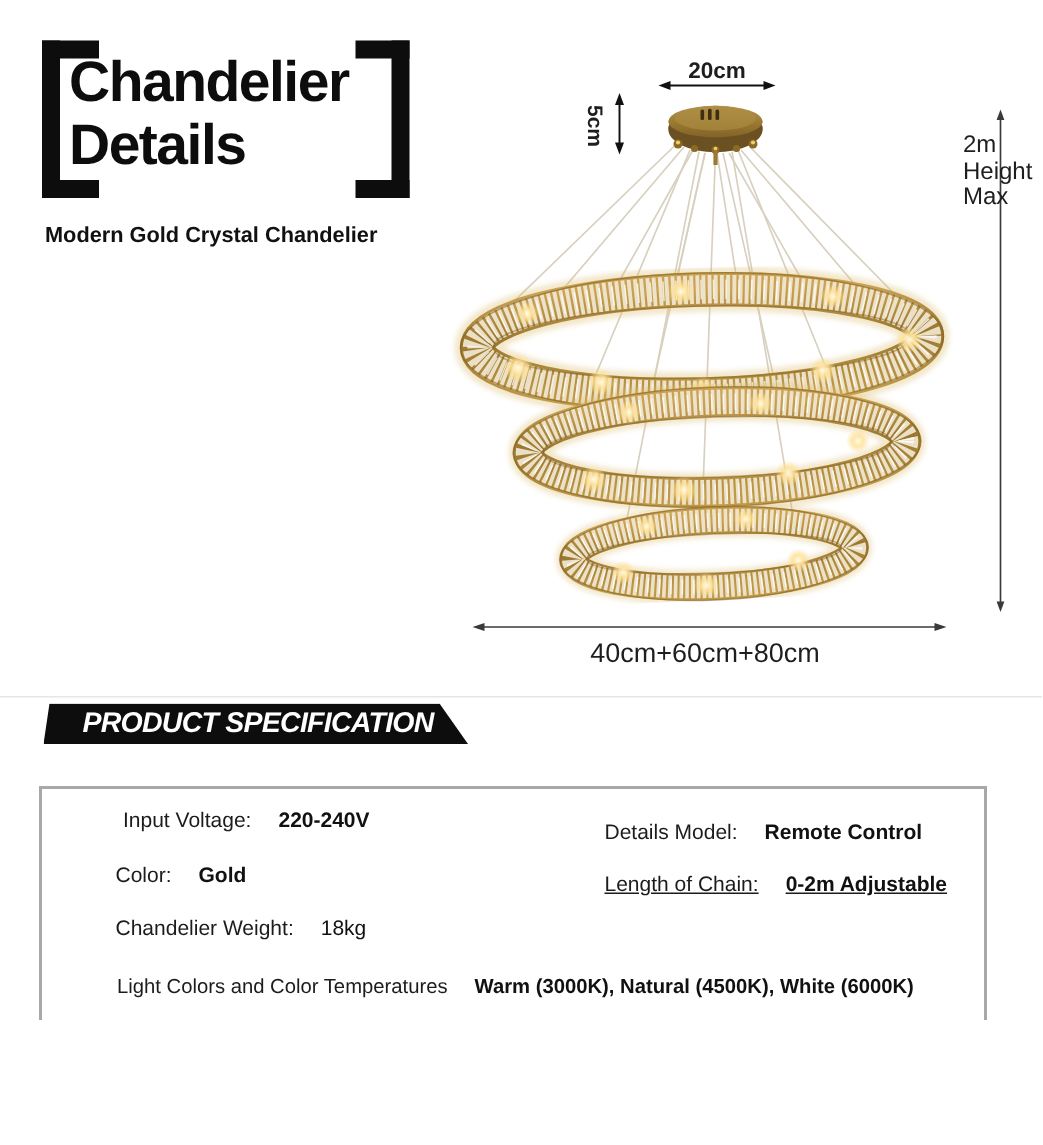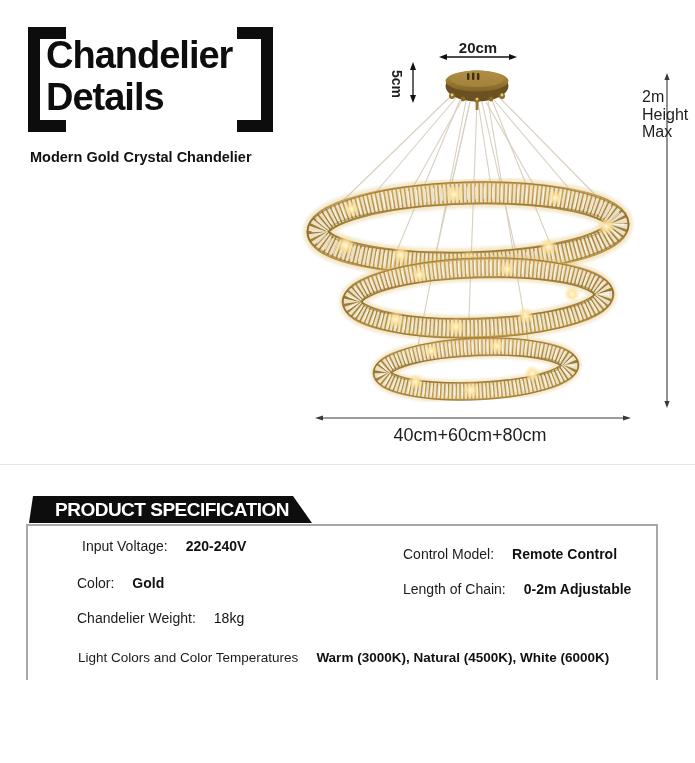--- a/index.html
+++ b/index.html
@@ -17,32 +17,32 @@
   .dim-20cm{left:447px;top:39px;width:62px;text-align:center;font-size:15px;font-weight:bold;}
   .dim-5cm{left:389px;top:70px;writing-mode:vertical-rl;font-size:14px;font-weight:bold;}
   .dim-2m{left:606px;top:88px;width:62px;font-size:16px;line-height:17.5px;margin-left:36px;}
   .dim-rings{left:329px;top:425px;width:282px;text-align:center;font-size:18px;}
 
   .chandelier-svg{position:absolute;left:0;top:0;width:695px;height:470px;}
 
   .divider{position:absolute;left:0;top:464px;width:695px;height:1px;background:#e6e6e6;}
 
   
-  .spec-banner{position:absolute;left:29px;top:496px;width:283px;height:27px;background:#0d0d0d;
+  .spec-banner{position:absolute;left:29px;top:469px;width:283px;height:27px;background:#0d0d0d;
     clip-path:polygon(4px 0,264px 0,283px 100%,0 100%);
     color:#fff;font-size:19px;font-weight:bold;letter-spacing:-0.5px;
-    line-height:27px;padding-left:0;text-indent:26px;white-space:nowrap;}
+    line-height:27px;padding-left:0;text-indent:26px;white-space:nowrap;font-style:italic;}
   .spec-box{position:absolute;left:26px;top:524px;width:628px;height:161px;
     border:2px solid #a8a8a8;background:#fff;}
   .spec-row{position:absolute;font-size:14px;white-space:nowrap;color:#1c1c1c;}
   .spec-row .lbl{margin-right:18px;}
   .spec-row .val{font-weight:bold;color:#111;}
   .spec-row .val.plain{font-weight:normal;}
   .r1{left:54px;top:12px;} .r2{left:49px;top:49px;} .r3{left:49px;top:84px;}
-  .r4{left:375px;top:20px;} .r5{left:375px;top:55px;}
+  .r4{left:375px;top:20px;} .r5{left:375px;top:55px;text-decoration:underline;}
   .r6{left:50px;top:124px;font-size:13.5px;}
 </style>
 </head>
 <body>
 
 <div class="page">
 
   <div>
     <div class="bracket-bar" style="left:28px;top:27px;width:12px;height:105px;"></div>
     <div class="bracket-bar" style="left:28px;top:27px;width:38px;height:12px;"></div>
@@ -211,21 +211,21 @@
     <div class="spec-row r1">
       <span class="lbl">Input Voltage:</span><span class="val">220-240V</span>
     </div>
     <div class="spec-row r2">
       <span class="lbl">Color:</span><span class="val">Gold</span>
     </div>
     <div class="spec-row r3">
       <span class="lbl">Chandelier Weight:</span><span class="val plain">18kg</span>
     </div>
     <div class="spec-row r4">
-      <span class="lbl">Control Model:</span><span class="val">Remote Control</span>
+      <span class="lbl">Details Model:</span><span class="val">Remote Control</span>
     </div>
     <div class="spec-row r5">
       <span class="lbl">Length of Chain:</span><span class="val">0-2m Adjustable</span>
     </div>
     <div class="spec-row r6">
       <span class="lbl">Light Colors and Color Temperatures</span><span class="val">Warm (3000K), Natural (4500K), White (6000K)</span>
     </div>
   </div>
 
 </div>

